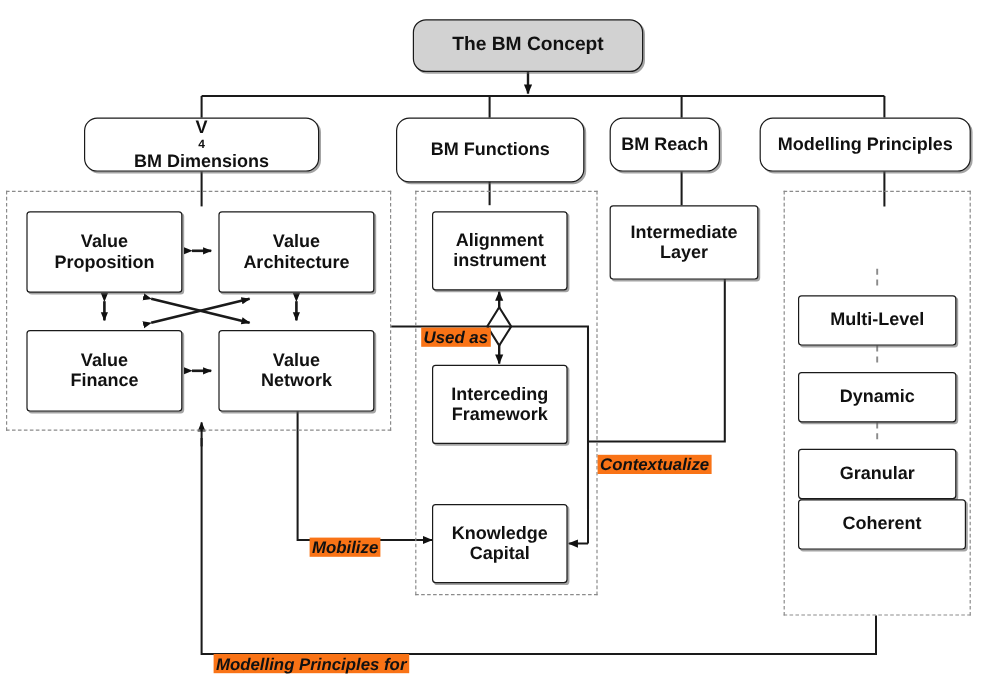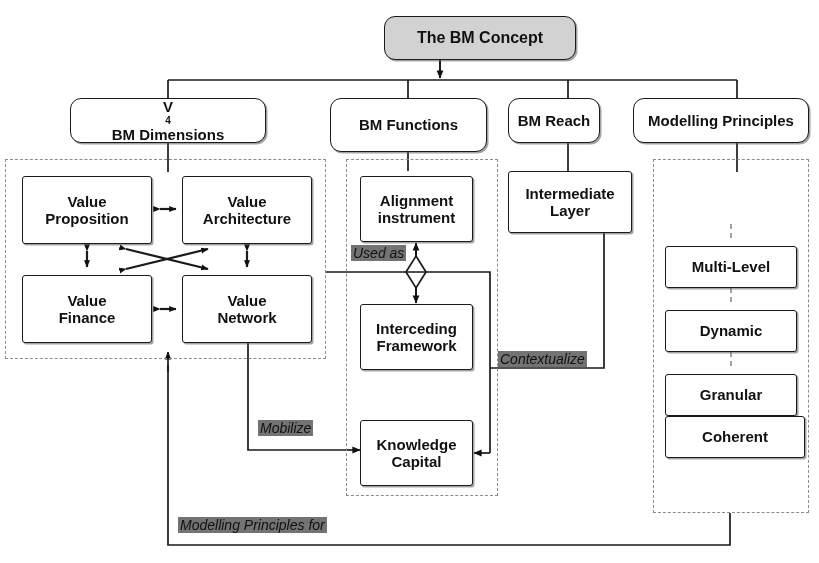--- a/index.html
+++ b/index.html
@@ -14,22 +14,22 @@
   .node span{display:block;}
   .concept{background:#d2d2d2;border-radius:11px;font-size:16px;}
   .lvl2{font-size:15px;border-radius:11px;}
   .vbox{font-size:15px;}
   .fbox{font-size:15px;}
   .pbox{font-size:15px;}
   .rbox{font-size:15px;}
 
   .group{position:absolute;box-sizing:border-box;border:1.5px dashed #8b8b8b;background:transparent;}
 
-  .edgelabel{position:absolute;font-style:italic;font-weight:normal;font-size:14px;color:#111111;
-             white-space:nowrap;background:#737373;padding:0 2px;}
+  .edgelabel{position:absolute;font-style:italic;font-weight:bold;font-size:14px;color:#111111;
+             white-space:nowrap;background:#f97316;padding:0 2px;margin-top:28px;}
   .sup{font-size:10px;vertical-align:super;font-weight:bold;}
 </style>
 </head>
 <body>
 
 <div id="stage">
 
   <svg class="layer">
     <defs>
       <marker id="ah" markerWidth="9" markerHeight="9" refX="7.6" refY="3.6" orient="auto" markerUnits="userSpaceOnUse">
@@ -101,21 +101,21 @@
       <line x1="731" y1="288" x2="731" y2="305"></line>
       <line x1="731" y1="352" x2="731" y2="369"></line>
       <line x1="731" y1="416" x2="731" y2="433"></line>
     </g>
   </svg>
 
   <div class="group" style="left:5px;top:159px;width:321px;height:200px;"></div>
   <div class="group" style="left:346px;top:159px;width:152px;height:337px;"></div>
   <div class="group" style="left:653px;top:159px;width:156px;height:354px;"></div>
 
-  <div class="node concept" style="left:344px;top:16px;width:192px;height:44px;margin-left:40px;">
+  <div class="node concept" style="left:344px;top:16px;width:192px;height:44px;">
     <span>The BM Concept</span>
   </div>
 
   <div class="node lvl2" style="left:70px;top:98px;width:196px;height:45px;">
     <span>
         <span>V</span>
         <span class="sup">4</span>
         <span> BM Dimensions</span>
       </span>
   </div>

